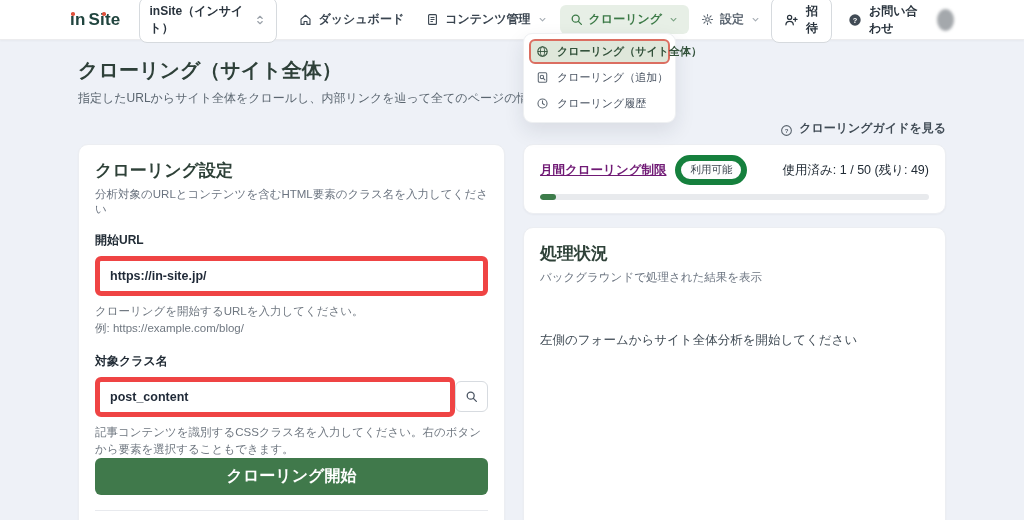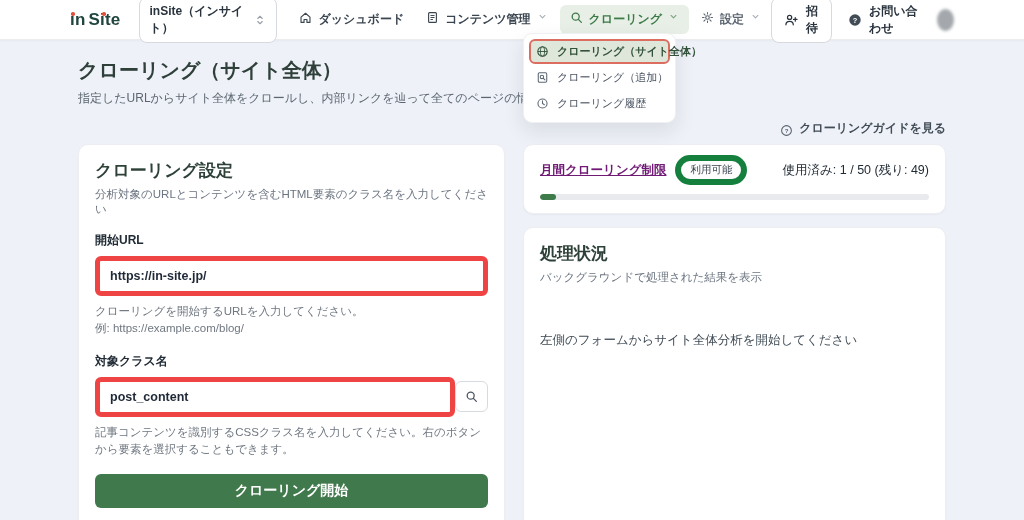--- a/index.html
+++ b/index.html
@@ -23,21 +23,21 @@
 
   .workspace {
     margin-left:18px; border:1px solid #d6dade; border-radius:8px; background:#fff;
     padding:5px 10px; display:flex; align-items:center; gap:10px;
     font-size:12px; font-weight:700; color:#29333d; cursor:pointer;
   }
   .workspace .ud { color:#9aa1a9; }
 
   .nav { display:flex; align-items:center; margin-left:12px; gap:2px; }
   .nav-item {
-    display:flex; gap:6px; padding:6px 10px; border-radius:6px;
+    display:flex; align-items:center; gap:6px; padding:6px 10px; border-radius:6px;
     font-size:12px; font-weight:600; color:#3a4550; cursor:pointer; white-space:nowrap;
   }
   .nav-item .chev { color:#a6adb4; }
   .nav-item.active { background:#e7efe6; color:#3c7a47; }
   .nav-item.active .chev { color:#7aa384; }
   .nav-item.muted { color:#5d6772; }
 
   .header-right { margin-left:auto; display:flex; align-items:center; gap:16px; }
   .invite-btn {
     display:flex; align-items:center; gap:7px; border:1px solid #d6dade; border-radius:8px;
@@ -85,22 +85,22 @@
     font-family:"Liberation Sans","DejaVu Sans",sans-serif; outline:none;
   }
   .help { margin-top:7px; font-size:11.5px; color:#6f7780; line-height:1.5; }
   .input-row { display:flex; align-items:center; }
   .input-row .text-input { flex:1; }
   .picker-btn {
     margin-top:7px; width:33px; height:31px; border:1px solid #d7dbe0; border-radius:6px;
     background:#fff; display:flex; align-items:center; justify-content:center; color:#4b5563; cursor:pointer;
   }
   .submit-btn {
-    margin-top:16px; width:100%; border:none; border-radius:6px; background:#40794b; color:#fff;
-    font-size:14px; font-weight:700; padding:8px 0; cursor:pointer;
+    width:100%; border:none; border-radius:6px; background:#40794b; color:#fff;
+    font-size:16px; font-weight:700; padding:8px 0; cursor:pointer;
     font-family:"Liberation Sans","DejaVu Sans",sans-serif;
   }
   .divider { margin:15px 0 11px; border-top:1px solid #e8eaee; }
   .notes { font-size:11px; color:#6f7780; line-height:1.55; }
 
   
   .right-col { flex:1; display:flex; flex-direction:column; gap:13px; }
   .limit-card { padding:10px 16px 13px; }
   .limit-row { display:flex; align-items:center; justify-content:space-between; }
   .limit-left { display:flex; align-items:center; gap:9px; }

